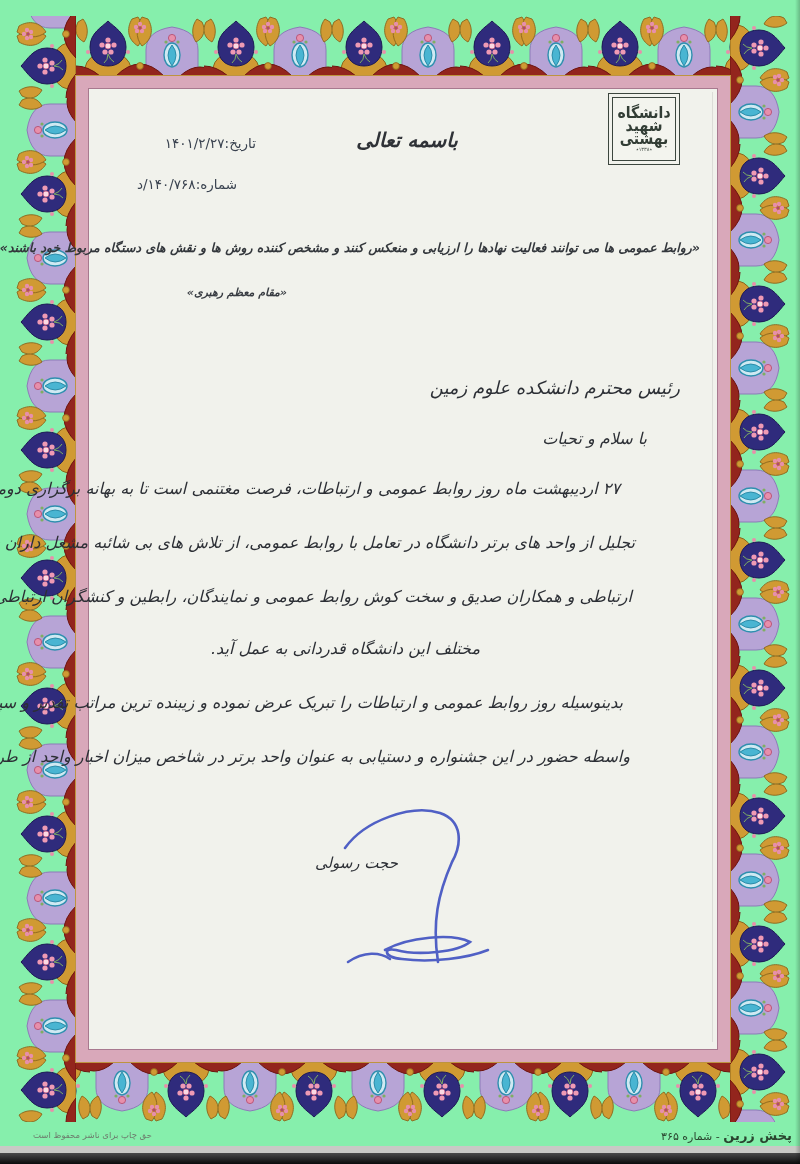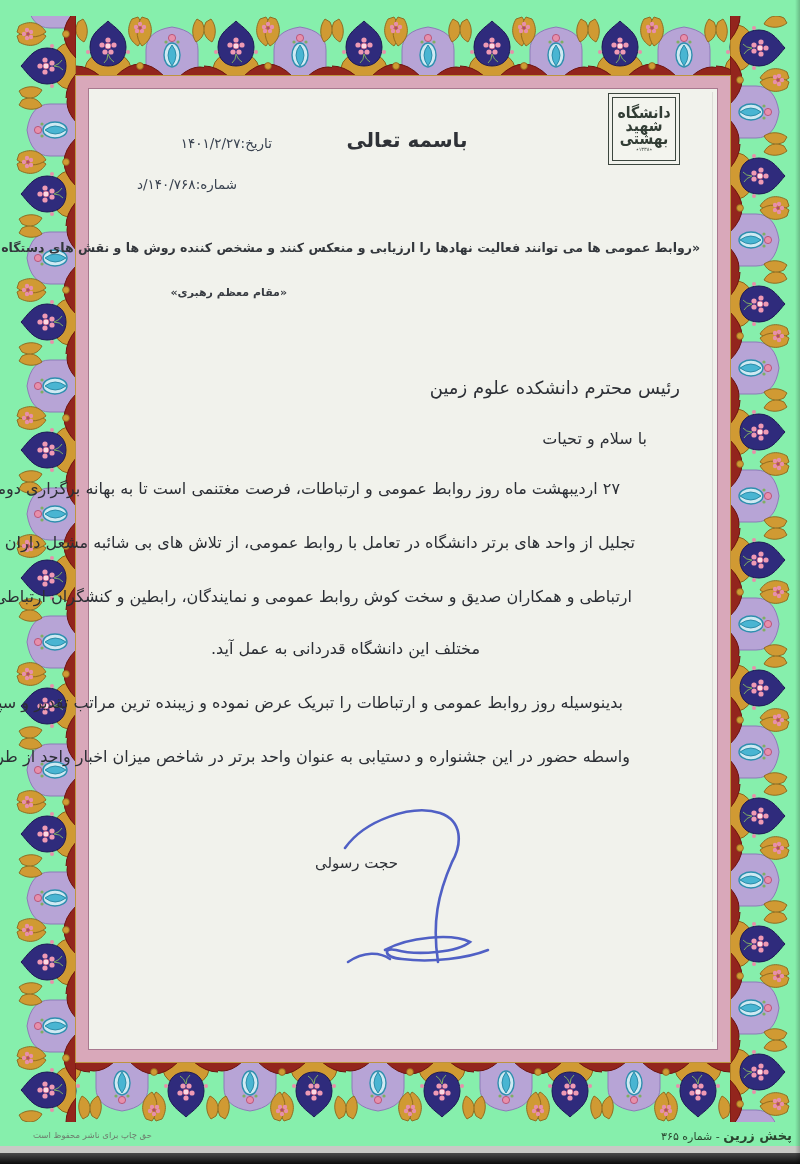--- a/index.html
+++ b/index.html
@@ -18,21 +18,21 @@
   #band-top{left:76px;top:16px;width:654px;}
   #band-bottom{left:76px;top:1062px;width:654px;transform:rotate(180deg);}
   #band-left{left:-507px;top:539px;width:1106px;transform:rotate(-90deg);}
   #band-right{left:207px;top:539px;width:1106px;transform:rotate(90deg);}
   .pink-ring{position:absolute;left:76px;top:76px;width:654px;height:986px;box-sizing:border-box;
         border:12px solid #d9a8ba;
         box-shadow:0 0 0 1px #bd9440, inset 0 0 0 1px #a8798f;}
   .paper{position:absolute;left:88px;top:88px;width:630px;height:962px;background:#f1f2ec;}
   
   .txt{position:absolute;white-space:nowrap;color:#2d3036;}
-  .hand{}
+  .hand{font-style:italic;}
   .bismillah{font-weight:bold;font-size:20px;color:#2f3237;text-align:center;width:150px;}
   .meta{font-size:13.5px;color:#3a4350;}
   .quote{font-size:12.5px;font-weight:600;color:#33373c;}
   .attrib{font-size:11px;font-weight:600;color:#383c42;}
   .recip1{font-size:19px;}
   .recip2{font-size:18px;}
   .salut{font-size:16px;}
   .bodyline{font-size:16px;color:#2c2f35;}
   .signame{font-size:15px;}
   .sigtitle{font-size:14.5px;}
@@ -206,21 +206,21 @@
 
   <div class="logo" dir="rtl">
     <div class="cal l1">دانشگاه</div>
     <div class="cal l2">شهید</div>
     <div class="cal l3">بهشتی</div>
     <div class="yr">٭۱۳۳۸٭</div>
   </div>
 
   <div class="txt hand bismillah" style="left:332px;top:128px;" dir="rtl">باسمه تعالی</div>
 
-  <div class="txt meta" style="right:528px;top:135px;" dir="rtl">
+  <div class="txt meta" style="right:544px;top:135px;" dir="rtl">
     <span>تاریخ:</span><span>۱۴۰۱/۲/۲۷</span>
   </div>
   <div class="txt meta" style="right:563px;top:176px;" dir="rtl">
     <span>شماره:</span><span>۱۴۰/۷۶۸/د</span>
   </div>
 
   <div class="txt hand quote" style="right:100px;top:240px;margin-left:16px;" dir="rtl">«روابط عمومی ها می توانند فعالیت نهادها را ارزیابی و منعکس کنند و مشخص کننده روش ها و نقش های دستگاه مربوط خود باشند»</div>
   <div class="txt hand attrib" style="right:513px;top:286px;" dir="rtl">«مقام معظم رهبری»</div>
 
   <div class="txt hand recip2" style="right:120px;top:377px;" dir="rtl">رئیس محترم دانشکده علوم زمین</div>

